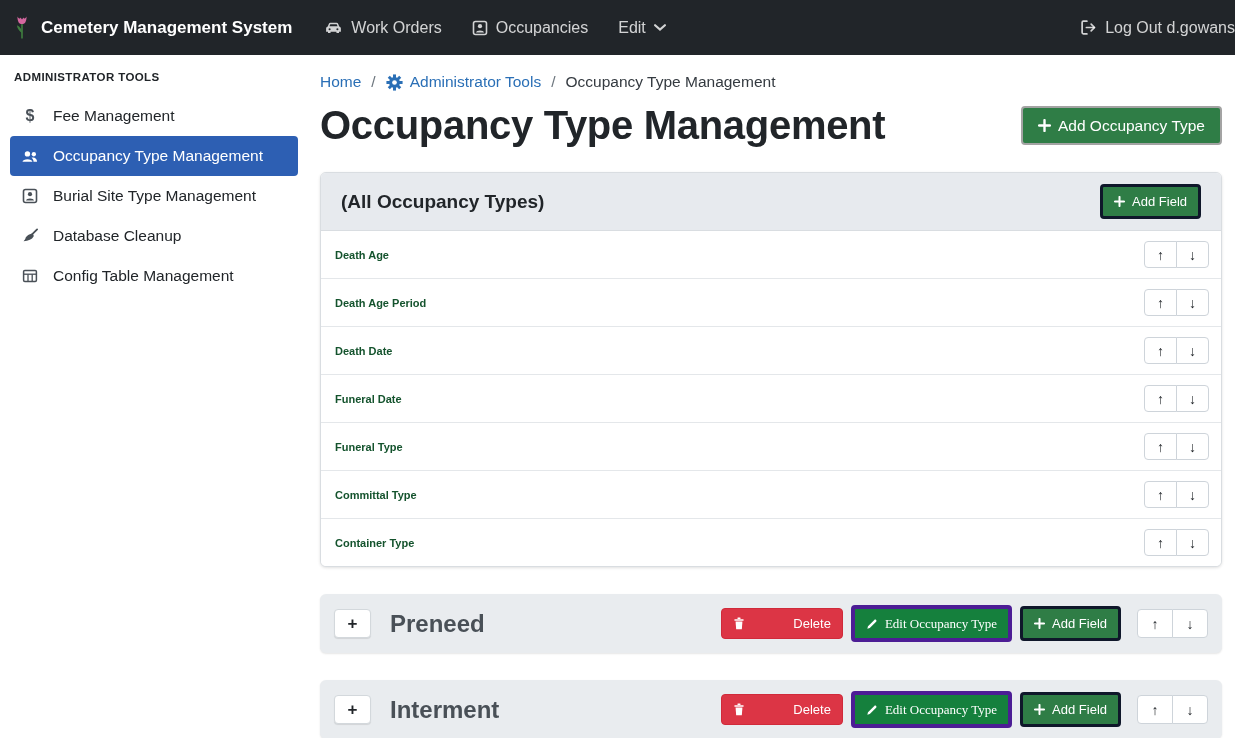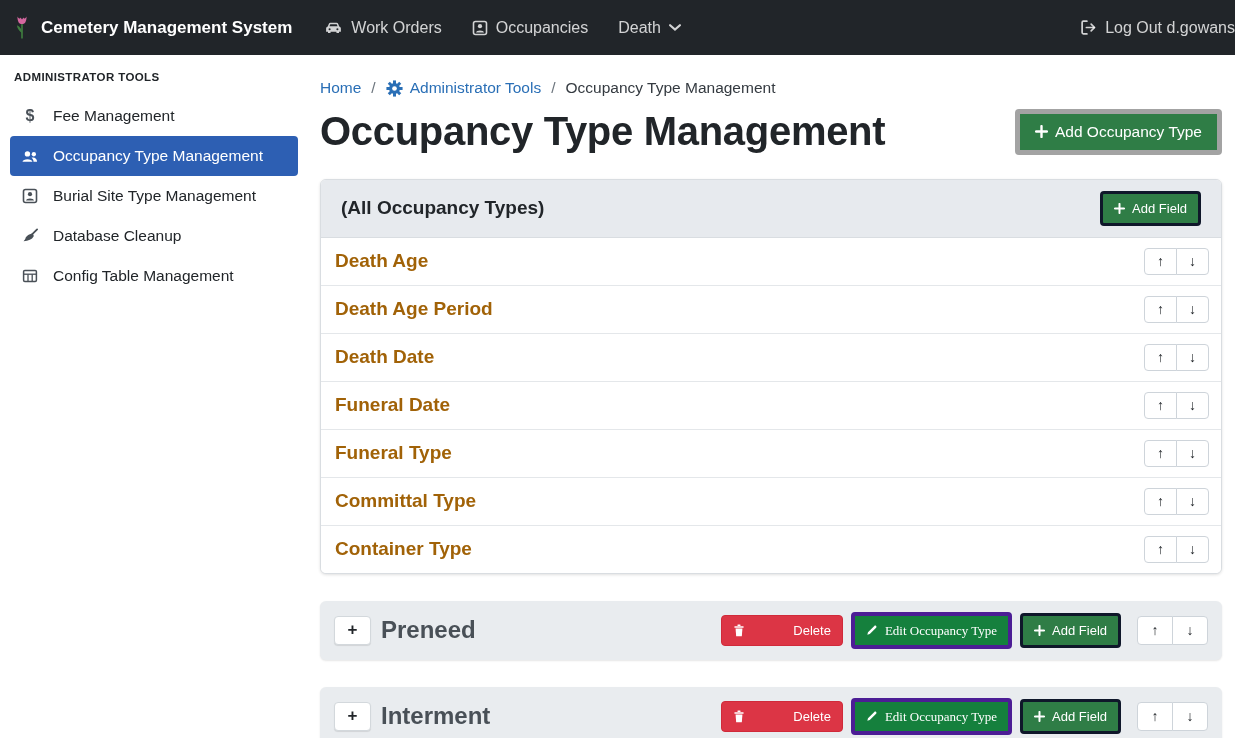--- a/index.html
+++ b/index.html
@@ -31,35 +31,35 @@
   }
   .side-item {
     height:40px; margin:0 10px; border-radius:4px; display:flex; align-items:center;
     gap:13px; padding:0 10px; color:#212529; font-size:15.5px; cursor:pointer;
   }
   .side-item .s-icon { width:20px; display:flex; justify-content:center; align-items:center; color:#495057; font-weight:700; }
   .side-item.active { background:#2d5fb3; color:#fff; }
   .side-item.active .s-icon { color:#fff; }
 
   
-  .main { position:absolute; top:55px; left:308px; right:0; bottom:0; padding:24px 13px 0 12px; overflow:hidden; }
+  .main { position:absolute; top:55px; left:308px; right:0; bottom:0; padding:18px 13px 0 12px; overflow:hidden; }
 
   .breadcrumb { display:flex; align-items:center; gap:10px; font-size:15.5px; }
   .crumb-link { color:#2a6fb6; text-decoration:none; display:flex; align-items:center; gap:7px; cursor:pointer; }
   .crumb-sep { color:#6c757d; }
   .crumb-current { color:#343a40; }
 
   .title-row { display:flex; align-items:center; justify-content:space-between; margin-top:12px; }
   .page-title { font-size:40px; font-weight:600; color:#212529; margin:0; letter-spacing:-.3px; }
 
   .btn {
     border:none; border-radius:4px; cursor:pointer; font-family:inherit;
     display:inline-flex; align-items:center; gap:7px; line-height:1; white-space:nowrap;
   }
-  .btn-green-lg { background:#2f7d46; border:5px solid #a3a3a3; color:#fff; font-size:15.5px; padding:10px 15px; }
+  .btn-green-lg { background:#2f7d46; border:2px solid #a3a3a3; color:#fff; font-size:15.5px; padding:10px 15px; }
   .btn-sm { font-size:13px; padding:8px 11px; color:#fff; }
   .btn-green { background:#2f7d46; border:3px solid #0f172a; }
   .btn-red { background:#dc3545; border:1px solid #d02a3a;gap:48px; }
   .btn-teal { background:#15803d; border:4px solid #4c1d95;font-family:Liberation Serif, serif; }
 
   
   .card {
     margin-top:24px; border:1px solid #d9dde1; border-radius:6px;
     box-shadow:0 1px 3px rgba(0,0,0,.12); overflow:hidden; background:#fff;
   }
@@ -67,21 +67,21 @@
     background:#e7eaee; padding:11px 20px 11px 20px; display:flex; align-items:center;
     justify-content:space-between; border-bottom:1px solid #d9dde1;
   }
   .card-title { font-size:19px; font-weight:600; color:#212529; }
 
   .lg-row {
     display:flex; align-items:center; justify-content:space-between;
     padding:10px 12px 10px 14px; border-top:1px solid #e4e7ea; background:#fff;
   }
   .rows .lg-row:first-child { border-top:none; }
-  .field-link { color:#a16207; font-weight:700; font-size:19px; cursor:pointer; text-decoration:none; }
+  .field-link { color:#14532d; font-weight:700; font-size:11px; cursor:pointer; text-decoration:none; }
 
   .btn-group { display:inline-flex; }
   .btn-arrow {
     width:33px; height:27px; background:#fff; border:1px solid #ced4da; color:#212529;
     font-size:14px; cursor:pointer; display:inline-flex; align-items:center; justify-content:center;
     padding:0; font-family:inherit;
   }
   .btn-arrow:first-child { border-radius:4px 0 0 4px; }
   .btn-arrow:last-child { border-radius:0 4px 4px 0; margin-left:-1px; }
   .btn-arrow-lg { width:36px; height:29px; }
@@ -90,21 +90,21 @@
   .section-bar {
     margin-top:27px; background:#e9ecef; border-radius:6px; padding:11px 14px;
     display:flex; align-items:center; box-shadow:0 1px 2px rgba(0,0,0,.10);
   }
   .expand-btn {
     width:37px; height:29px; background:#fff; border:1px solid #d3d8dc; border-radius:4px;
     font-size:17px; font-weight:600; color:#212529; cursor:pointer;
     box-shadow:0 1px 1px rgba(0,0,0,.10); display:inline-flex; align-items:center; justify-content:center;
     padding:0; font-family:inherit;
   }
-  .section-title { font-size:24px; font-weight:600; color:#495057; margin-left:10px; }
+  .section-title { font-size:24px; font-weight:600; color:#495057; margin-left:19px; }
   .section-actions { margin-left:auto; display:flex; align-items:center; gap:8px; }
   .section-actions .btn-group { margin-left:8px; }
 </style>
 </head>
 <body>
 
 <div class="navbar">
   <div class="brand">
     <span style="display:flex;">
       <svg width="20" height="29" viewBox="0 0 22 30">
@@ -132,21 +132,21 @@
       <span style="display:flex;">
         <svg width="16" height="16" viewBox="0 0 16 16" style="color:rgba(255,255,255,.8)">
           <rect x="1.5" y="1.5" width="13" height="13" rx="2" fill="none" stroke="currentColor" stroke-width="1.6"></rect>
           <circle cx="8" cy="6.2" r="2.1" fill="currentColor"></circle>
           <path d="M4 12.6 C4 9.8 12 9.8 12 12.6 Z" fill="currentColor"></path>
         </svg>
       </span>
       <span>Occupancies</span>
     </a>
     <a class="nav-link">
-      <span>Death</span>
+      <span>Edit</span>
       <span style="display:flex;">
         <svg width="12" height="8" viewBox="0 0 11 7">
             <path d="M1 1l4.5 4L10 1" stroke="rgba(255,255,255,.8)" stroke-width="2" fill="none" stroke-linecap="round"></path>
           </svg>
       </span>
     </a>
   </div>
 
   <a class="nav-link logout">
     <span style="display:flex;">

